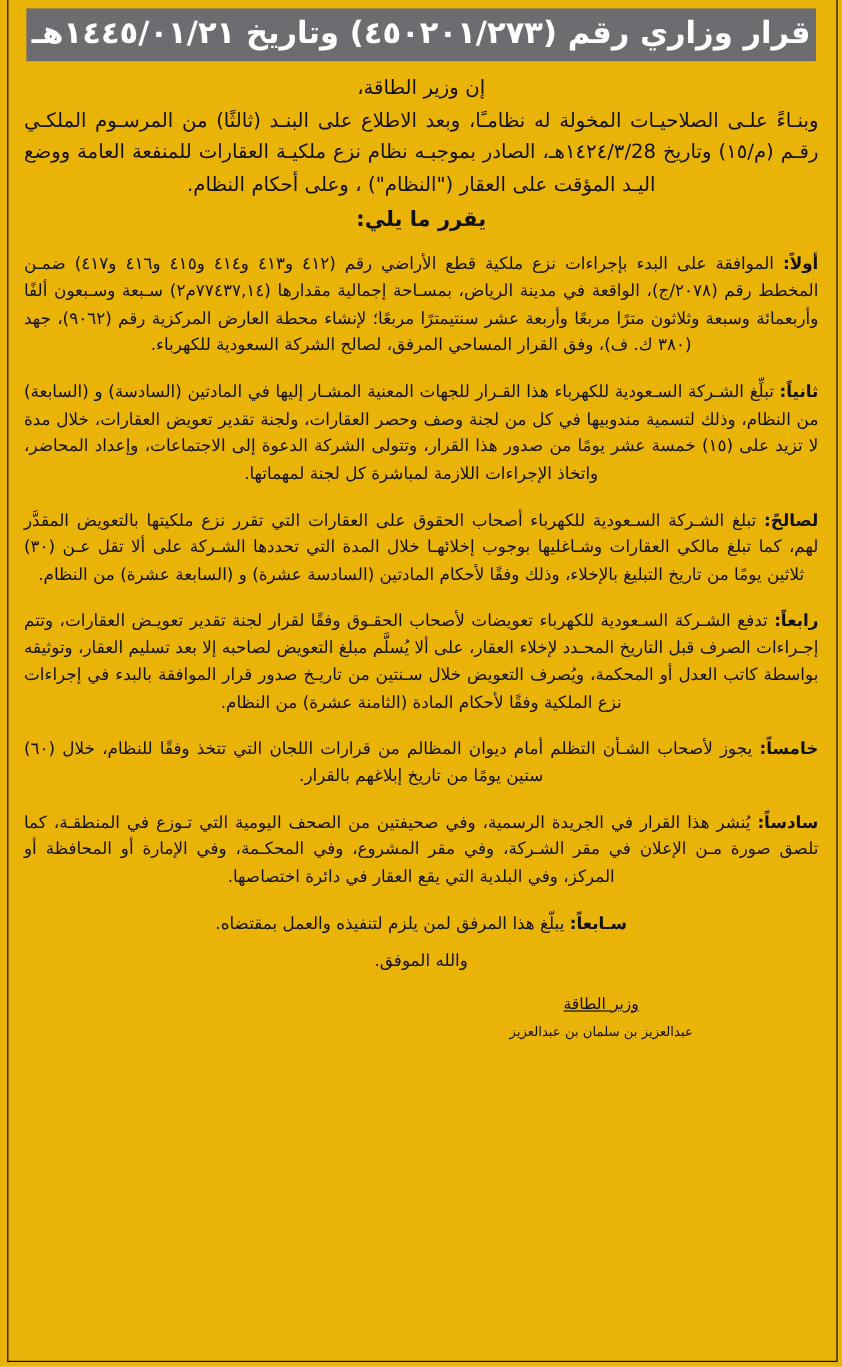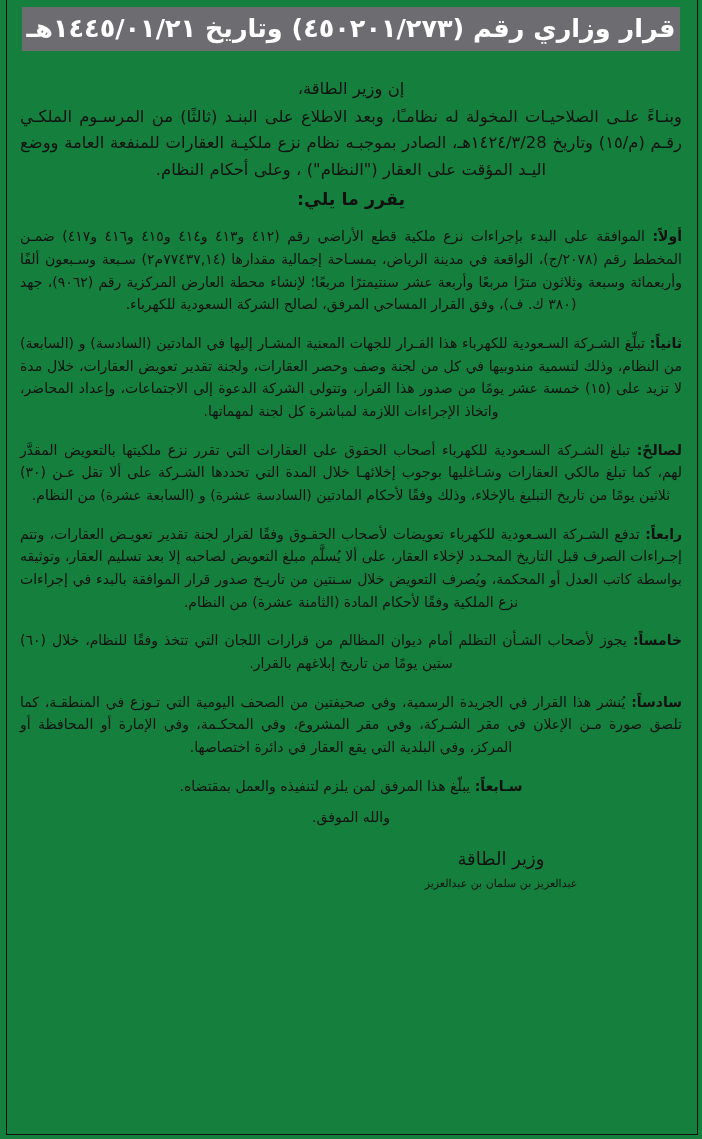--- a/index.html
+++ b/index.html
@@ -14,21 +14,21 @@
     font-family: "DejaVu Sans", "Liberation Sans", sans-serif;
     color: #111111;
     overflow: hidden;
   }
 
   .page {
     position: relative;
     width: 702px;
     height: 1139px;
     box-sizing: border-box;
-    background: #15803d;
+    background: #eab308;
     display: flex;
     flex-direction: column;
   }
 
   
   .page-frame {
     position: absolute;
     left: 6px;
     top: 0px;
     right: 4px;
@@ -75,21 +75,20 @@
     font-size: 16.4px;
     line-height: 1.62;
     text-align: justify;
     text-align-last: center;
     word-spacing: 0.2px;
   }
 
   p.intro-line {
     text-align-last: center;
     margin-bottom: 1px;
-    margin-top: 16px;
   }
 
   .decides {
     margin: 6px 0 4px 0;
     text-align: center;
     text-align-last: center;
     font-size: 17.5px;
     font-weight: bold;
   }
 
@@ -111,24 +110,25 @@
     font-size: 14px;
     line-height: 1.6;
   }
 
   .signature {
     margin: 14px 0 0 0;
     padding-right: 56px;
     direction: rtl;
   }
   .signature .sig-role {
-    font-size: 18px;
+    font-size: 13px;
     line-height: 1.75;
     text-align: center;
     width: 250px;
+    text-decoration: underline;
   }
   .signature .sig-name {
     font-size: 11px;
     line-height: 1.75;
     text-align: center;
     width: 250px;
     font-family: "DejaVu Serif", "Liberation Serif", serif;
   }
 </style>
 </head>

